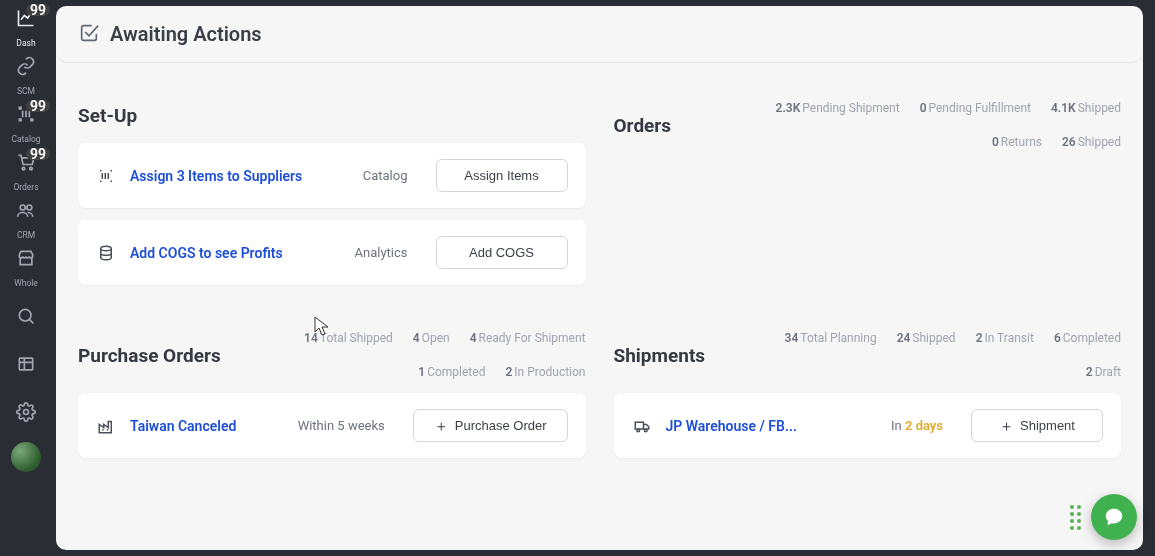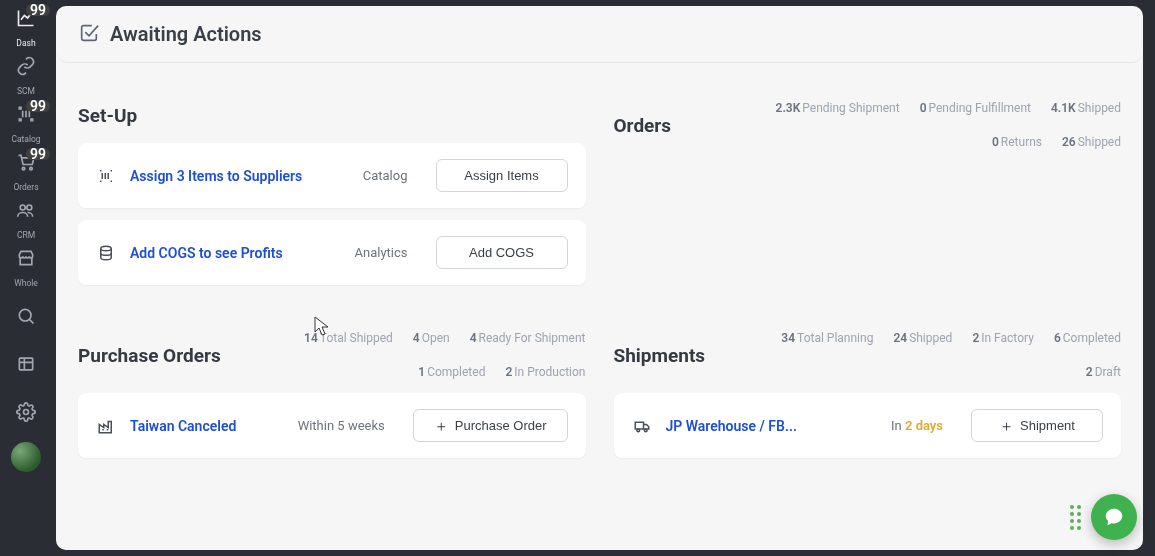--- a/index.html
+++ b/index.html
@@ -301,21 +301,21 @@
           </button>
       </div>
     </div>
 
     <div class="section" style="margin-top:14px;">
       <div class="section-head">
         <span class="section-title">Shipments</span>
         <div class="stats">
           <span><span class="num">34</span><span>Total Planning</span></span>
           <span><span class="num">24</span><span>Shipped</span></span>
-          <span><span class="num">2</span><span>In Factory</span></span>
+          <span><span class="num">2</span><span>In Transit</span></span>
           <span><span class="num">6</span><span>Completed</span></span>
           <span><span class="num">2</span><span>Draft</span></span>
         </div>
       </div>
       <div class="card">
         <span class="card-icon">
           <svg viewBox="0 0 24 24" width="18" height="18" fill="none" stroke="currentColor" stroke-width="2">
               <path d="M3 7h11v9H3zM14 10h4l3 3v3h-7"></path>
               <circle cx="7" cy="18" r="1.8"></circle>
               <circle cx="17" cy="18" r="1.8"></circle>

